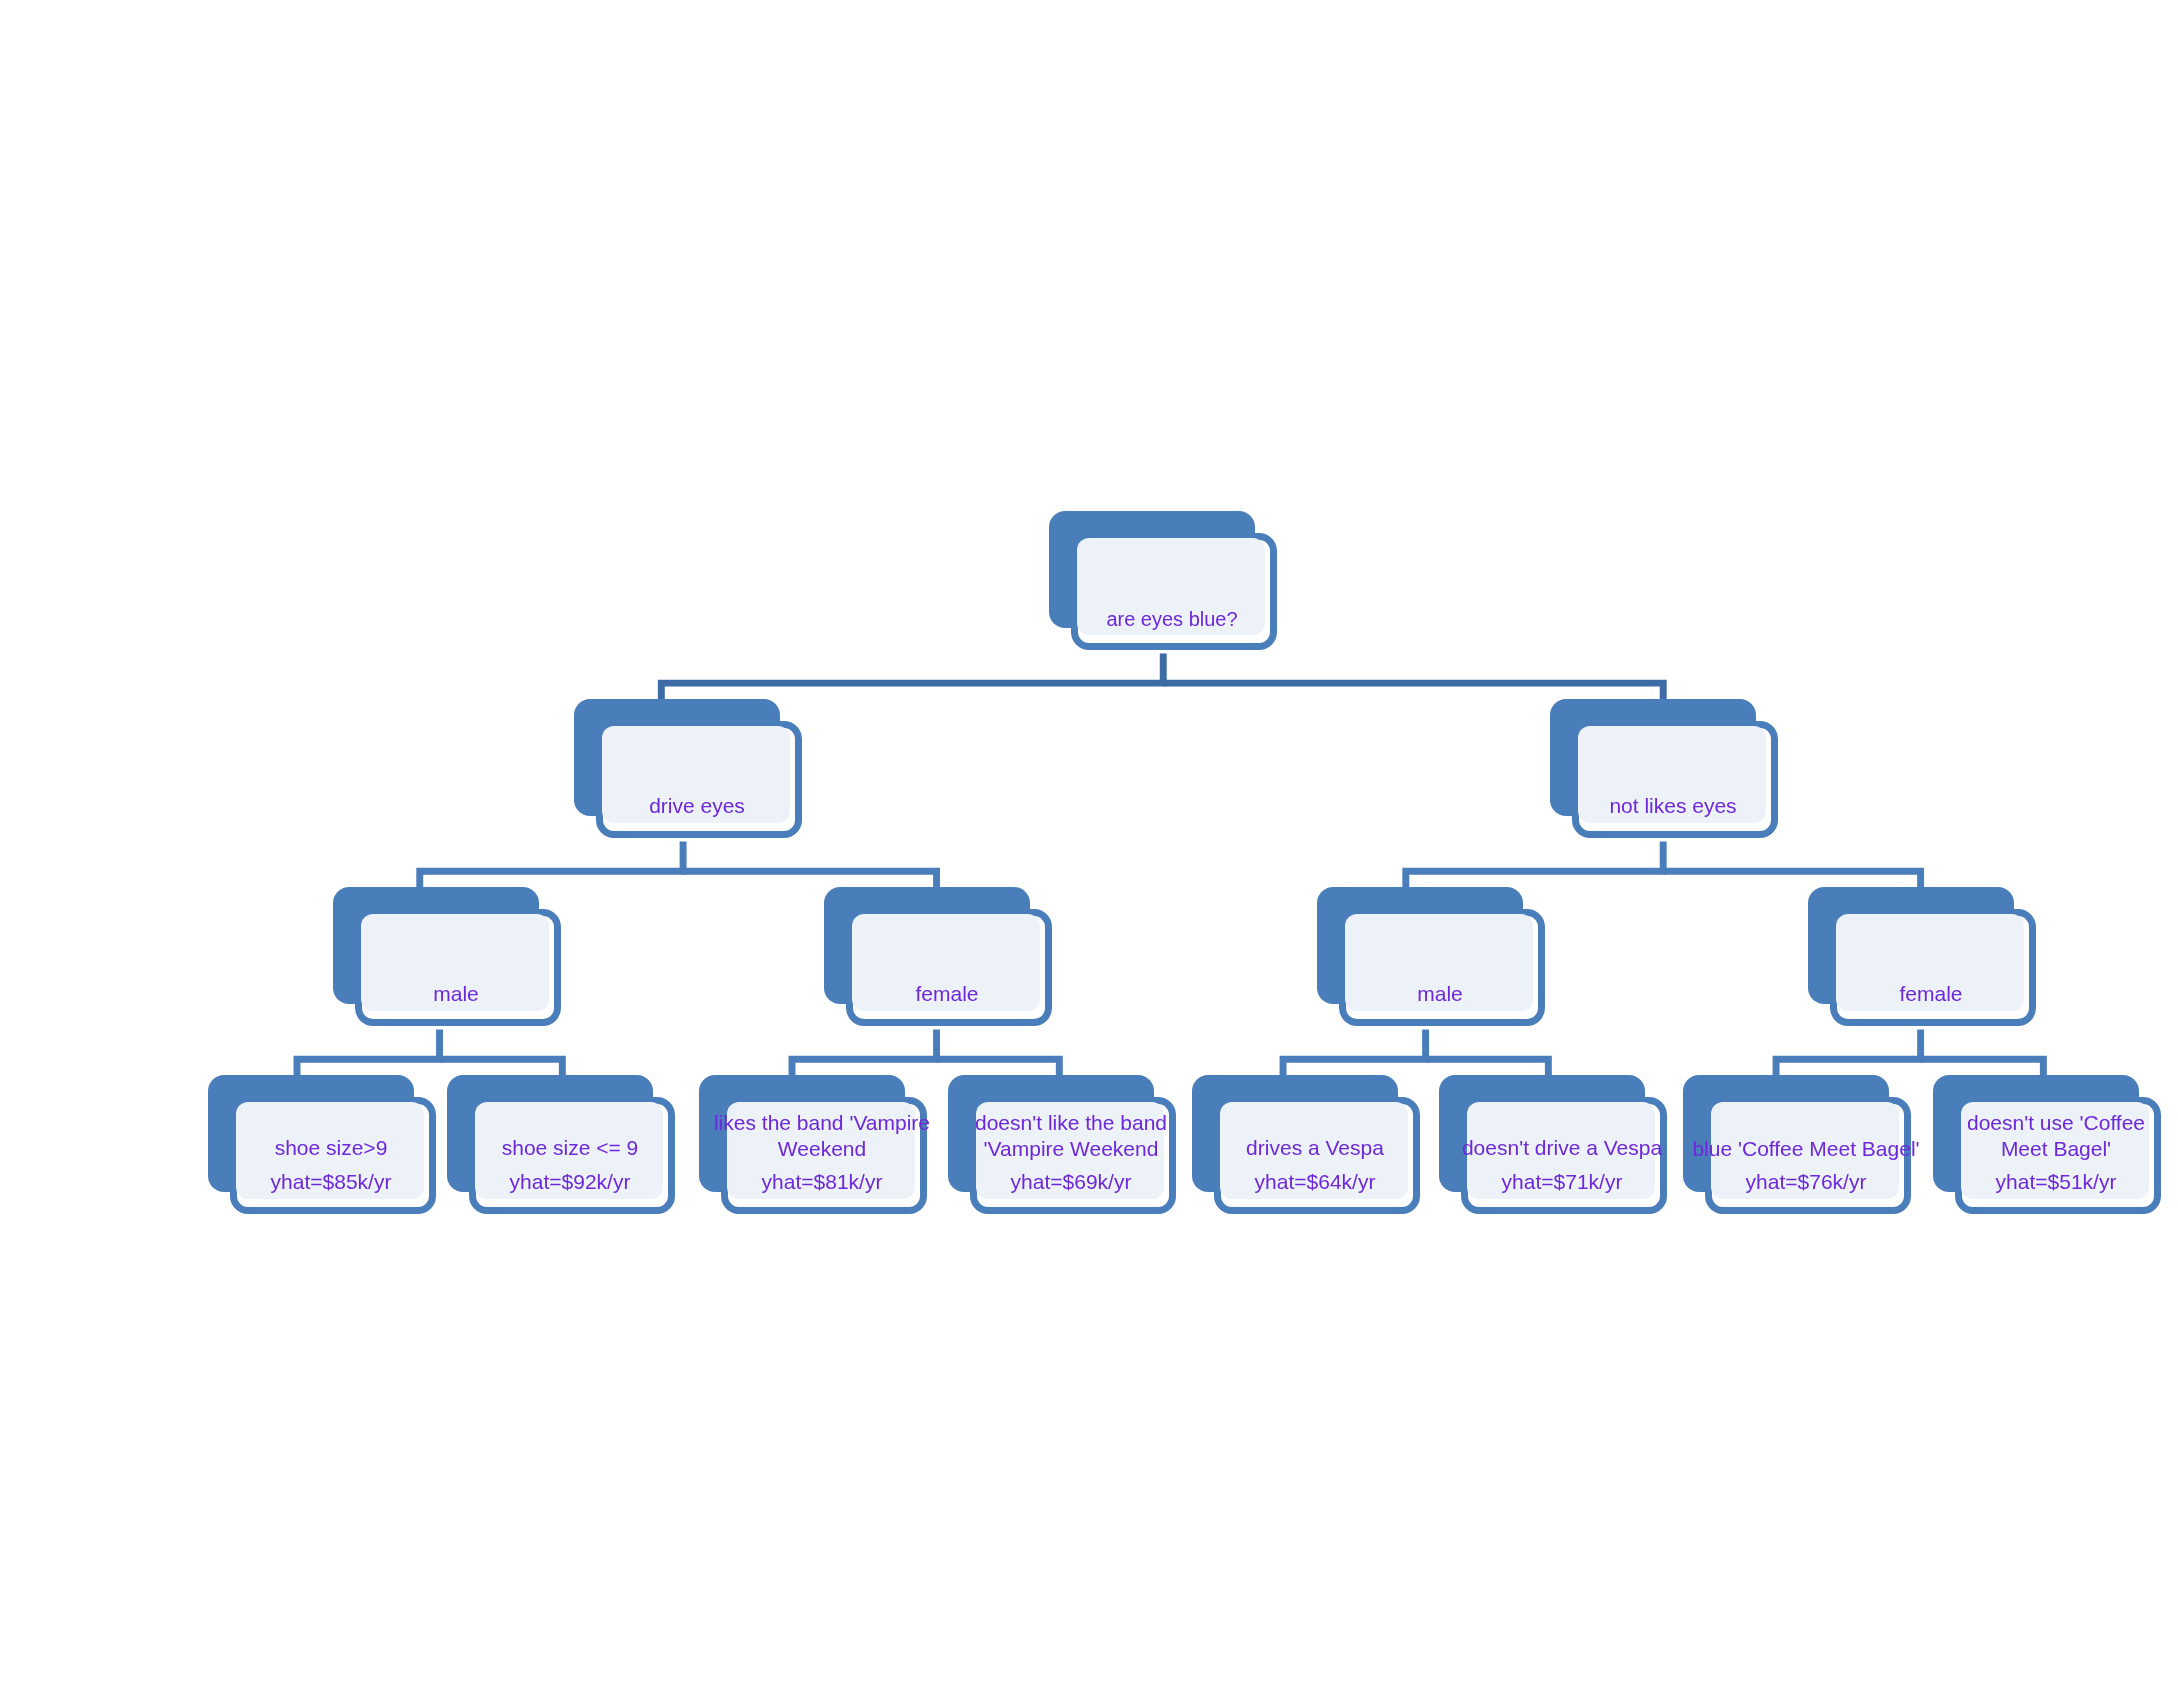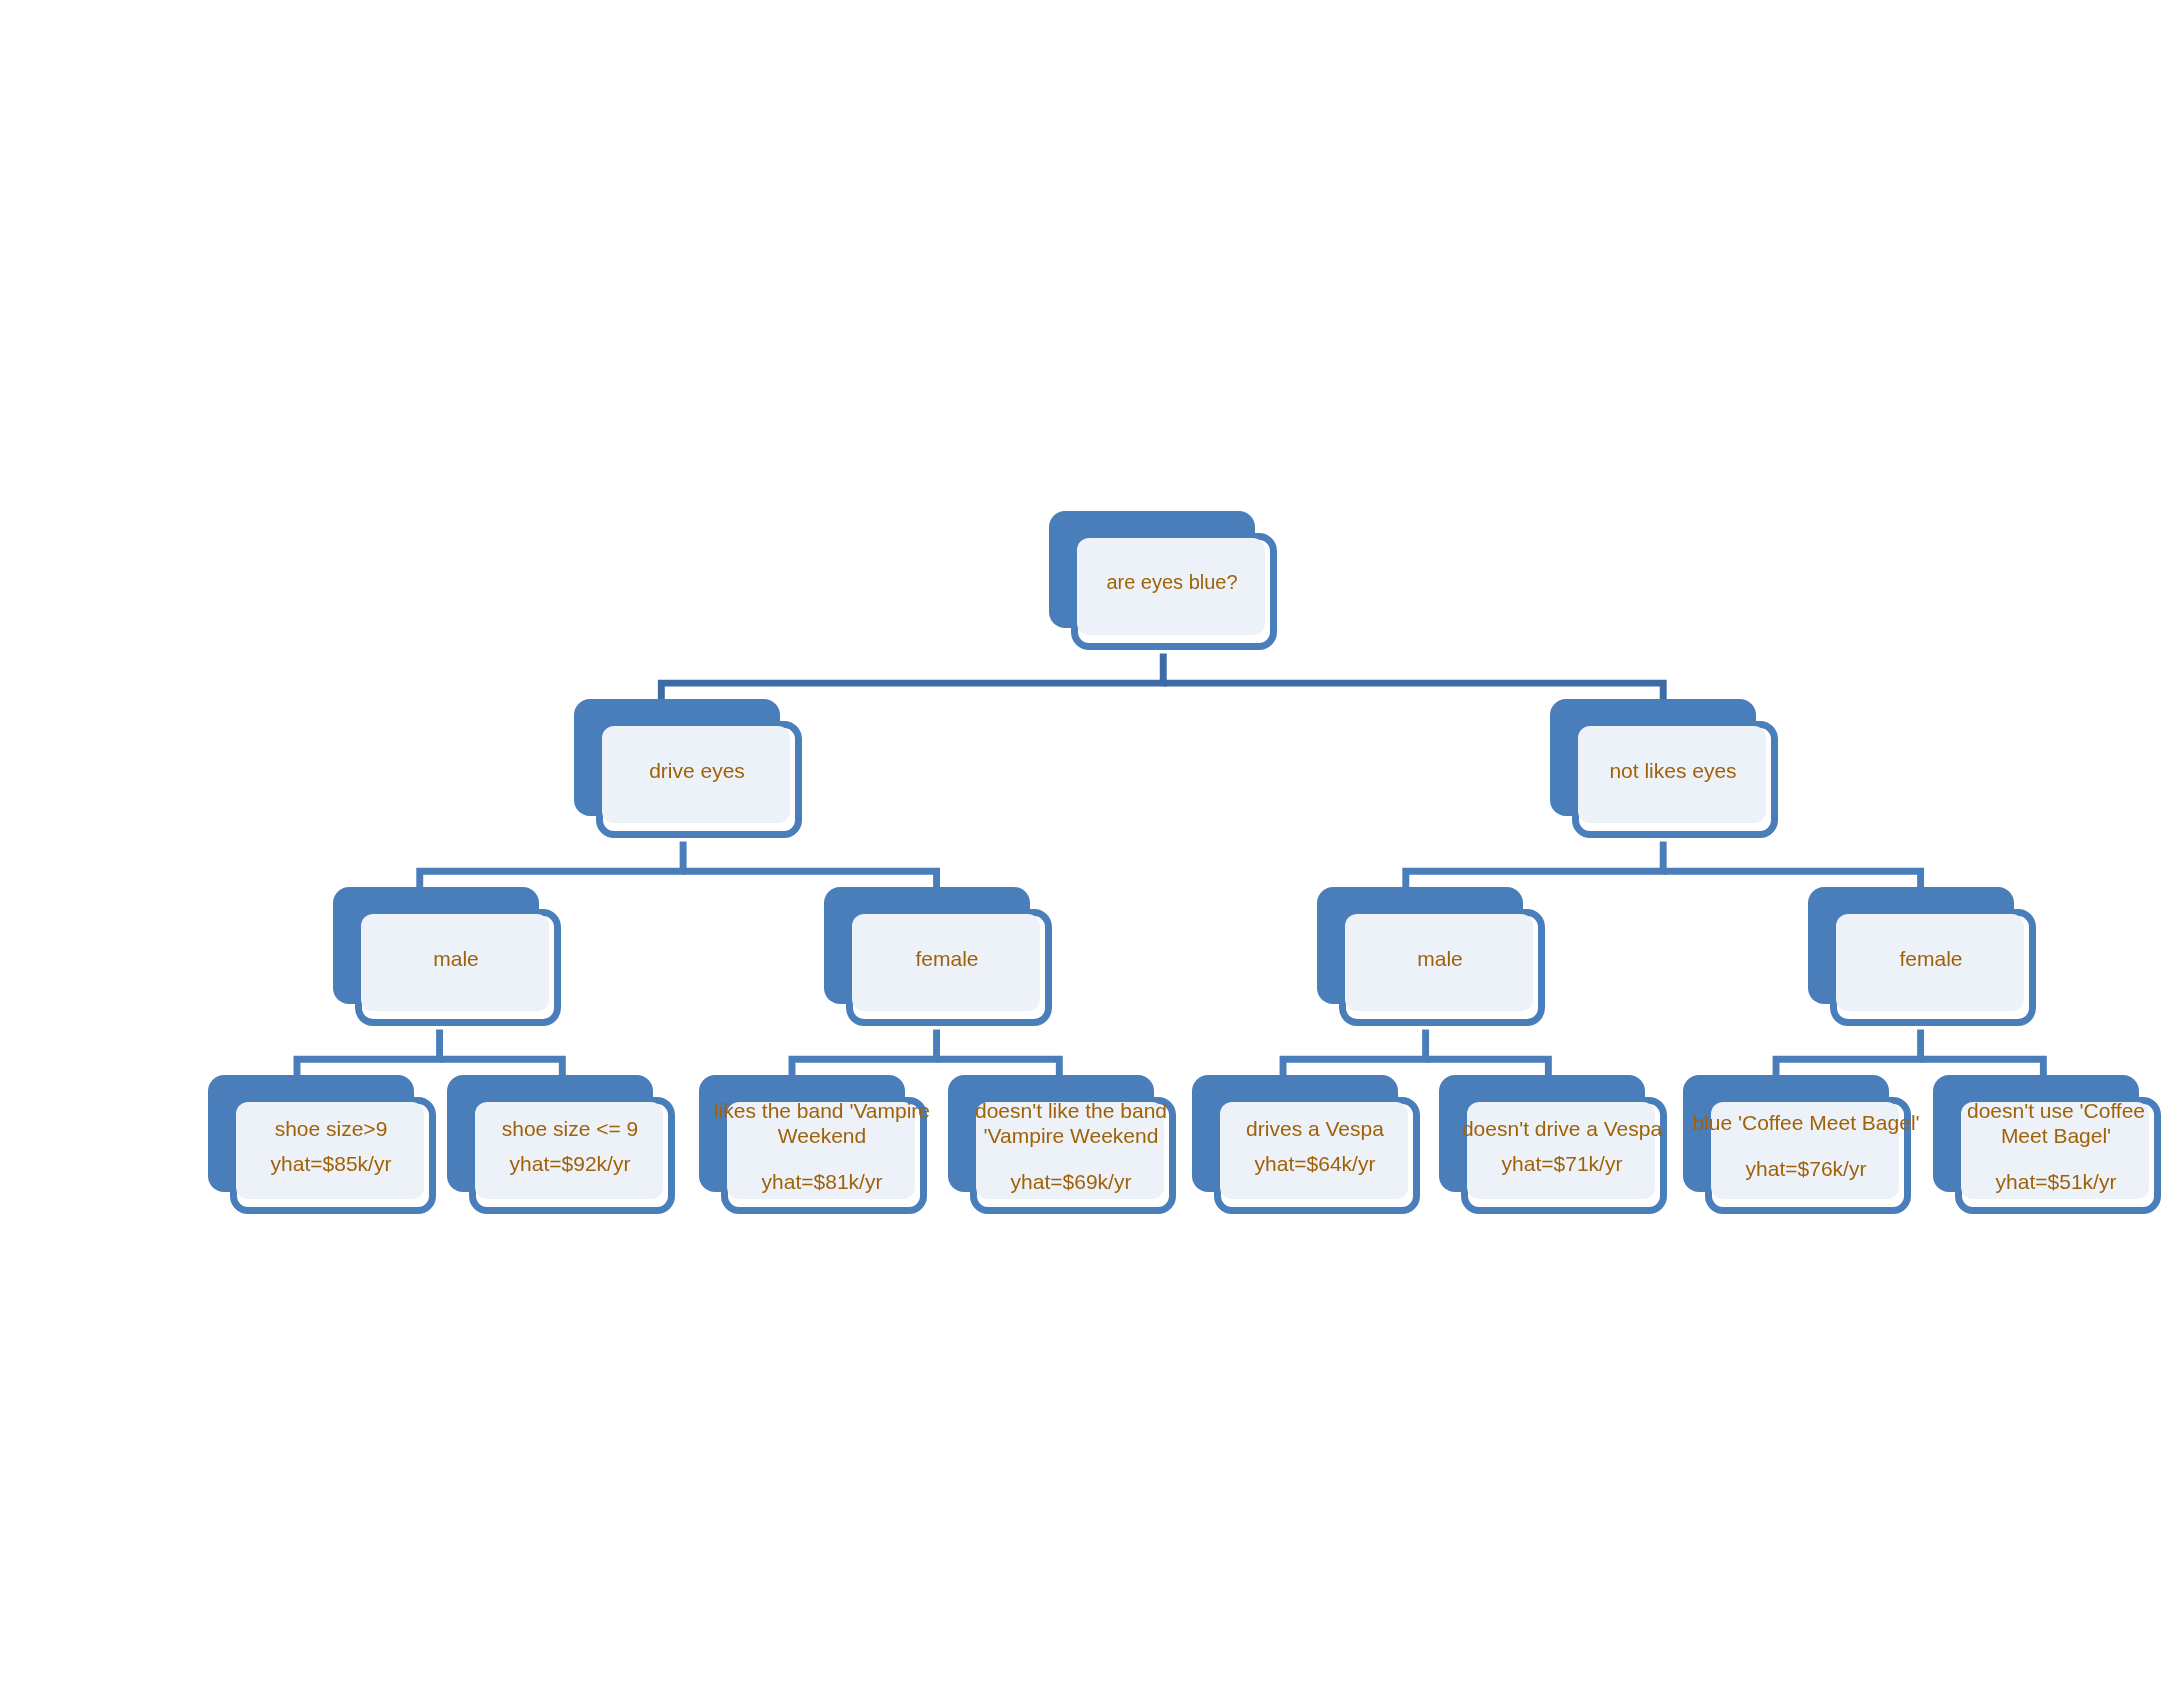--- a/index.html
+++ b/index.html
@@ -64,31 +64,31 @@
   }
   .node .label {
     position: absolute;
     left: 20px;
     top: 22px;
     width: 206px;
     height: 99px;
     display: flex;
     flex-direction: column;
     align-items: center;
-    justify-content: center;
+    justify-content: flex-end;
     text-align: center;
-    color: #a16207;
+    color: #6d28d9;
     font-size: 20px;
     line-height: 1.32;
     white-space: nowrap;
     pointer-events: none;
   }
   .node .label .l2 { margin-top: 7px; }
   .node.leaf .label { font-size: 21px; }
-  .node.leaf.wrap .label { white-space: normal; width: 228px; left: 9px; gap: 12px; }
+  .node.leaf.wrap .label { white-space: normal; width: 228px; left: 9px; }
   .node.leaf.wrap .label .l1 { line-height: 1.22; }
   .node.branch .label { font-size: 21px; }
 </style>
 </head>
 <body>
 
 <div id="canvas">
 
   <svg id="tree-svg" viewBox="0 0 2200 1700" xmlns="http://www.w3.org/2000/svg">
     <g fill="none" stroke="#3d6ba5" stroke-width="7" stroke-linecap="butt">

